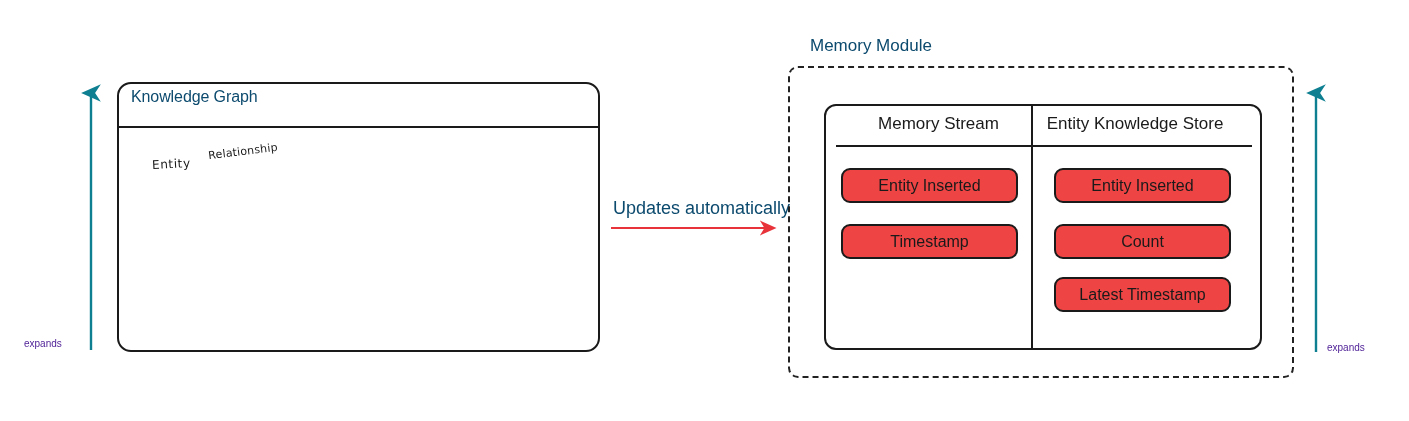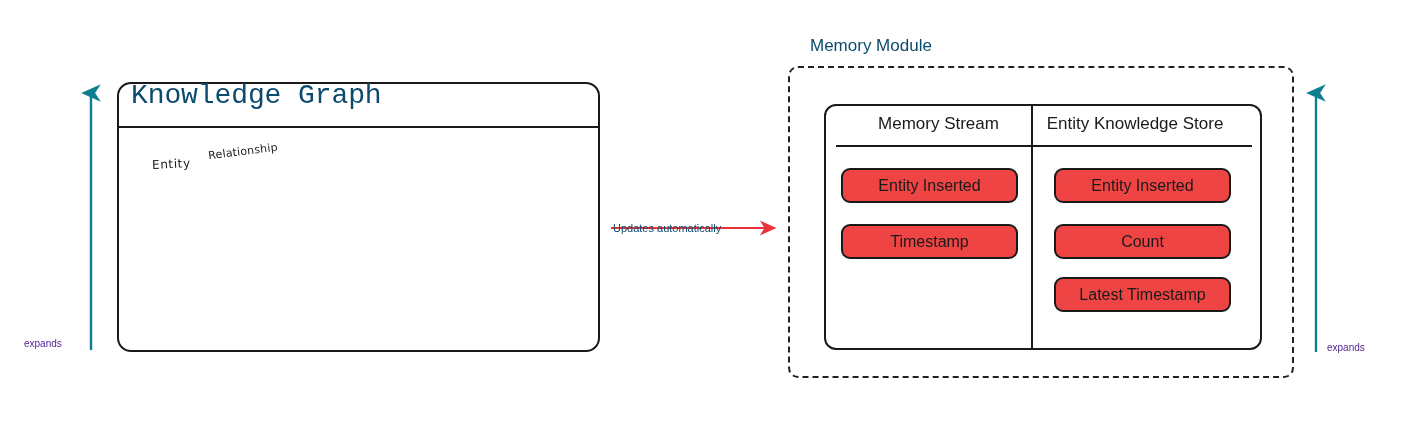--- a/index.html
+++ b/index.html
@@ -38,24 +38,23 @@
     top: 82px;
     width: 483px;
     height: 270px;
     border: 2px solid #1a1a1a;
     border-radius: 14px;
     box-sizing: border-box;
     background: #ffffff;
   }
   #kg-title {
     left: 131px;
-    top: 80px;
-    font-size: 28px;
+    top: 88px;
+    font-size: 16px;
     letter-spacing: -0.1px;
-    font-family: Liberation Mono, monospace;
   }
   #kg-divider {
     position: absolute;
     left: 119px;
     top: 126px;
     width: 479px;
     height: 2px;
     background: #1a1a1a;
   }
   .node-label {
@@ -76,22 +75,21 @@
     top: 145px;
     font-size: 11px;
     transform: rotate(-7deg);
     letter-spacing: 0.2px;
   }
 
   
   #updates-label {
     left: 613px;
     top: 198px;
-    font-size: 11px;
-    margin-top: 24px;
+    font-size: 18px;
   }
 
   
   #mm-title {
     left: 810px;
     top: 36px;
     font-size: 17px;
   }
   #mm-dashed {
     position: absolute;

